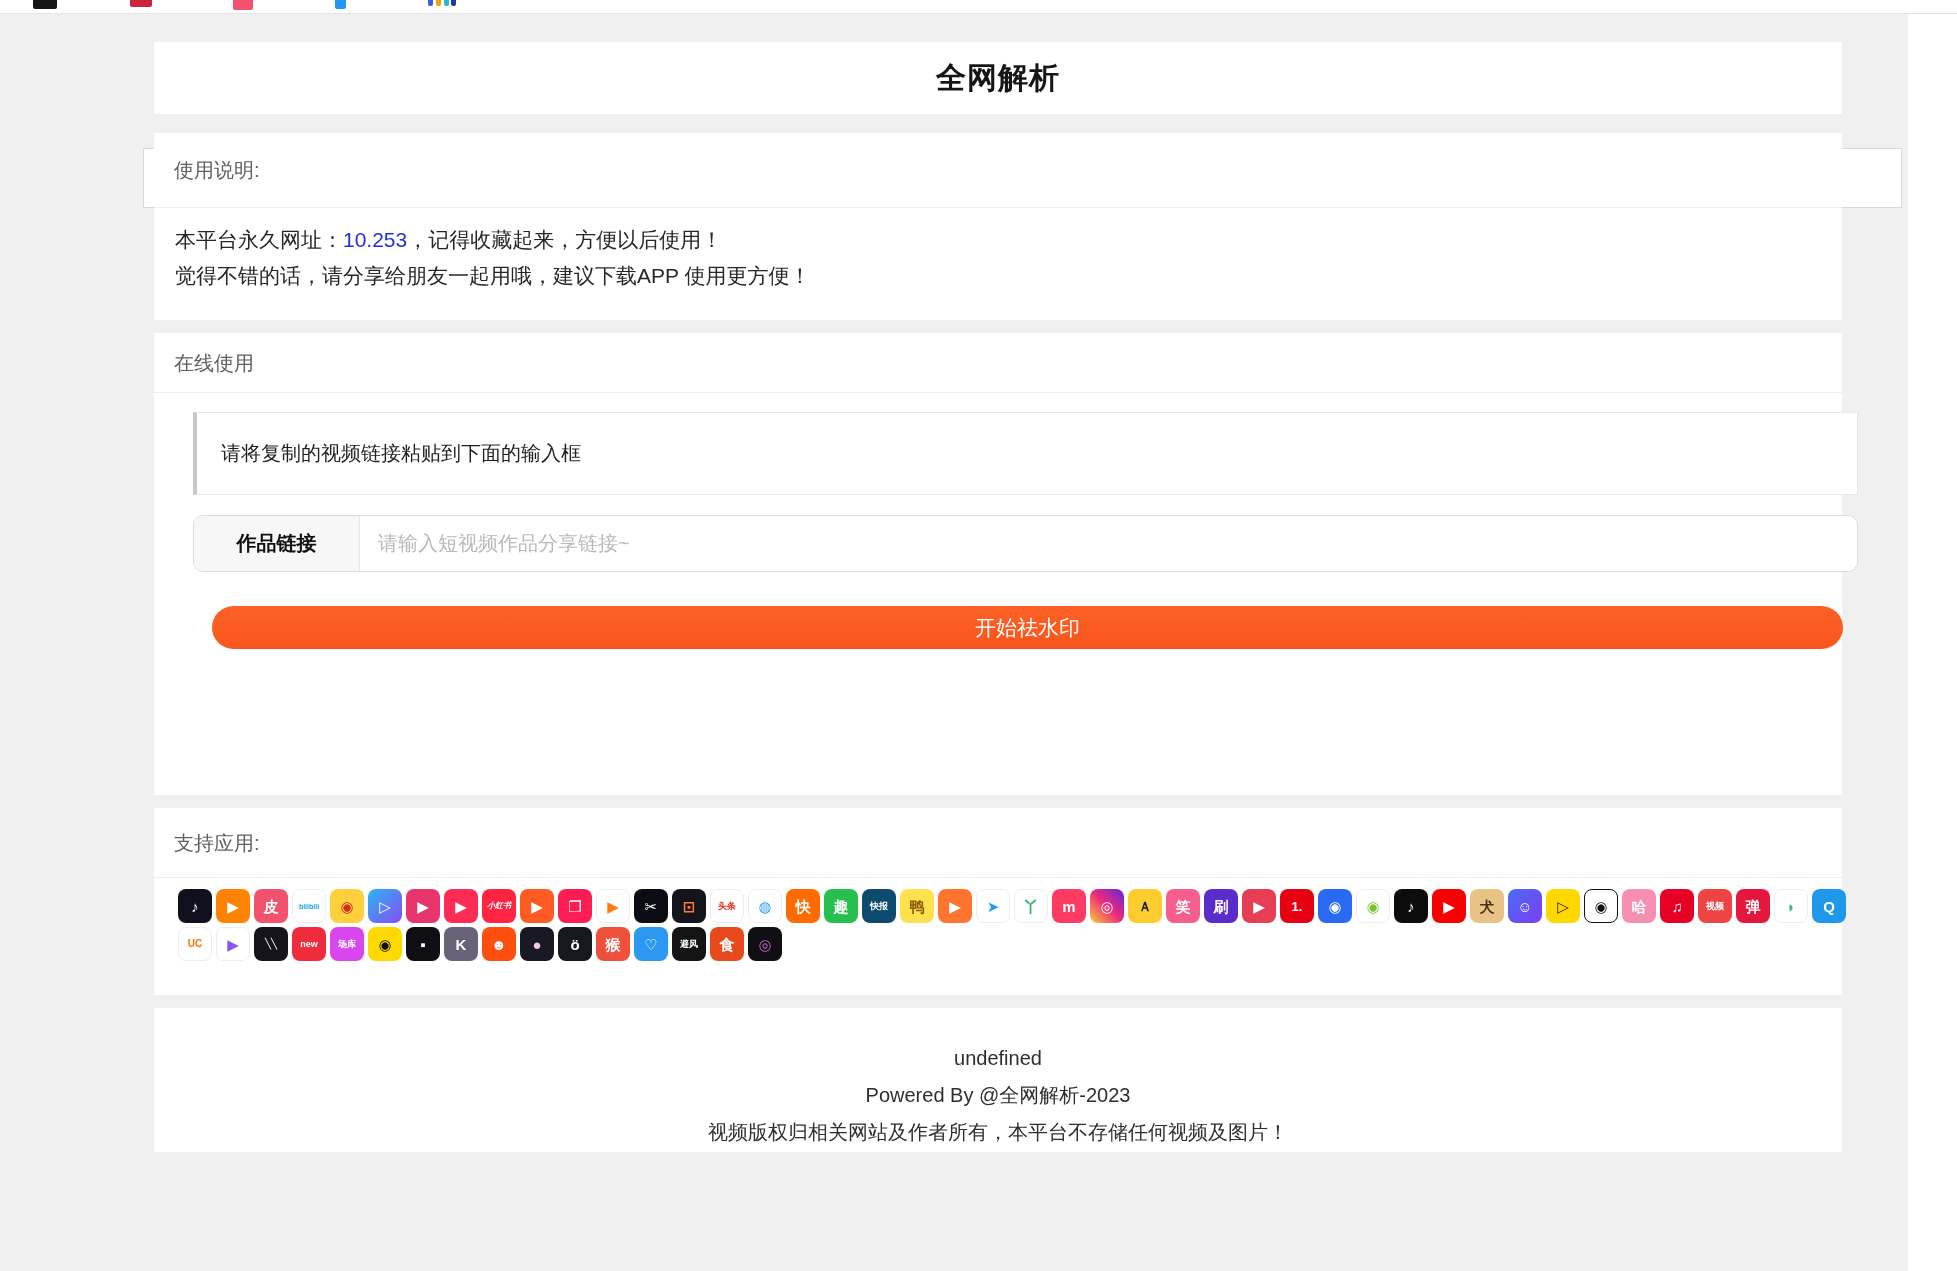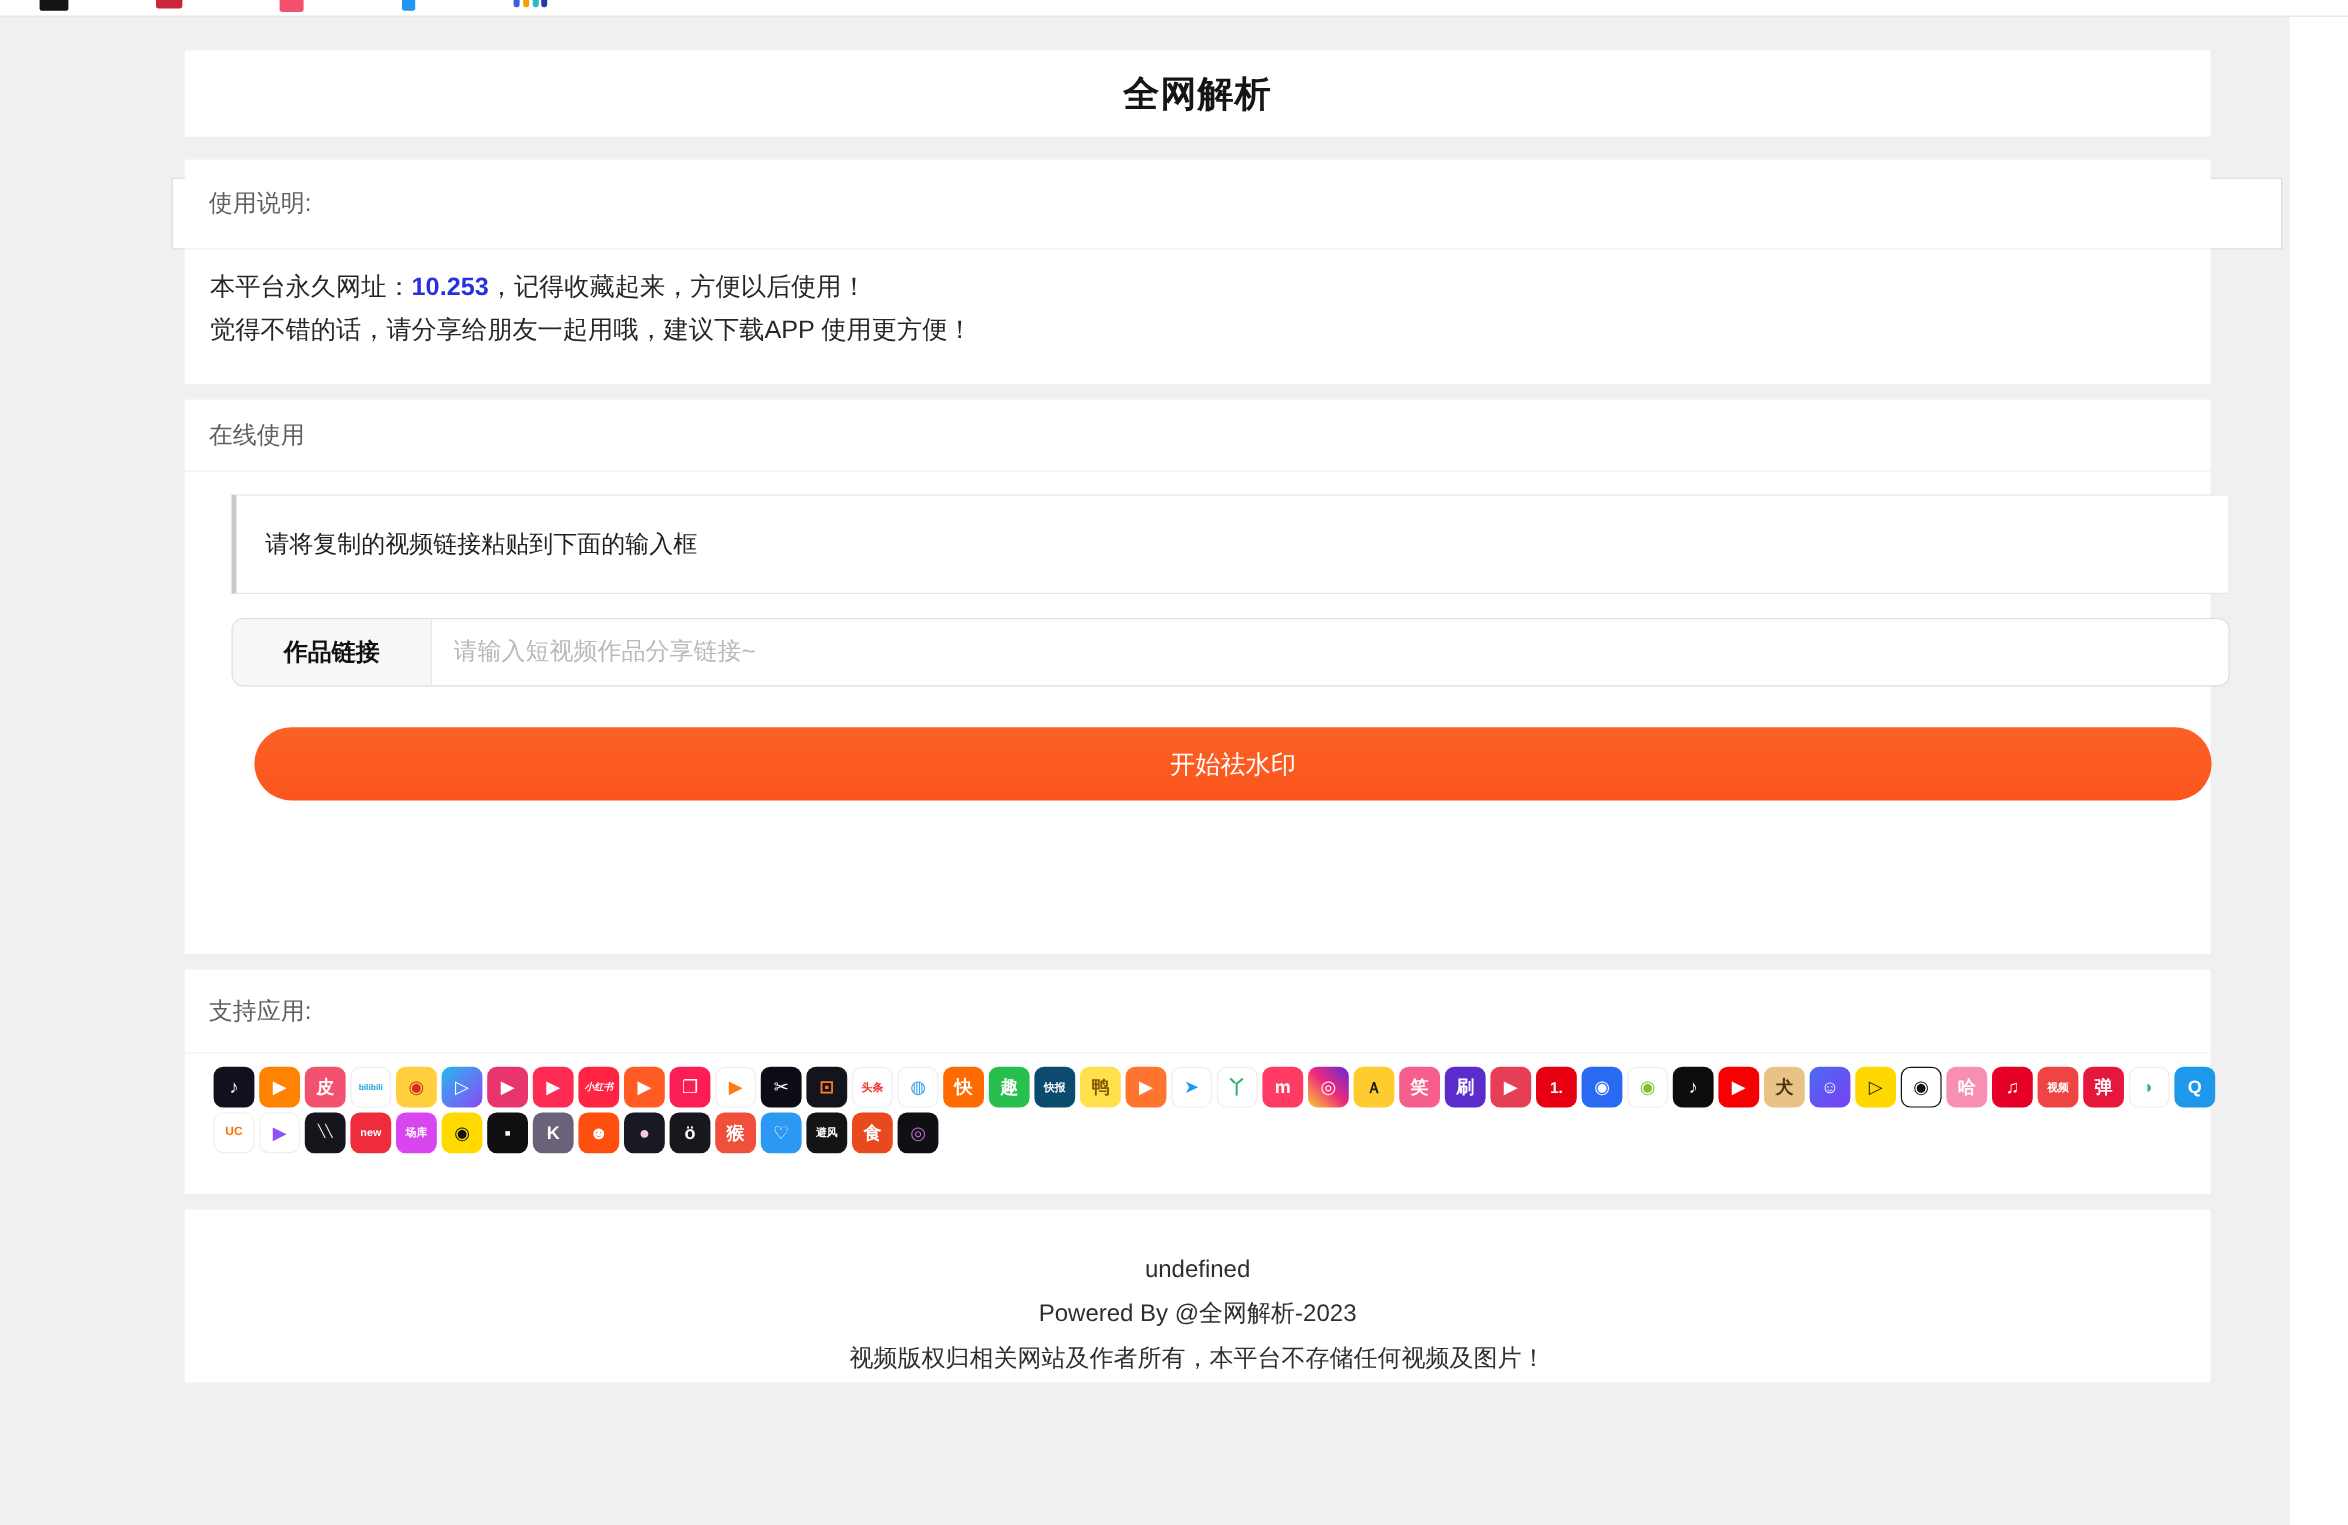--- a/index.html
+++ b/index.html
@@ -24,36 +24,36 @@
   .behind-box{position:absolute;left:143px;top:148px;width:1759px;height:60px;background:#fff;border:1px solid #d8d8d8;z-index:0;}
 
   .card{position:absolute;left:154px;width:1688px;background:#fff;z-index:1;}
   .card-title{top:42px;height:72px;display:flex;align-items:center;justify-content:center;}
   .page-title{font-size:30px;font-weight:bold;color:#151515;letter-spacing:1px;}
 
   .card-instr{top:133px;height:187px;}
   .section-head{padding:0 20px;color:#5f5f5f;font-size:20px;border-bottom:1px solid #efefef;}
   .card-instr .section-head{height:75px;line-height:75px;}
   .instr-body{padding:14px 21px;font-size:21px;color:#262626;line-height:36px;}
-  .perma-link{color:var(--link-blue);font-weight:bold;cursor:pointer;}
+  .perma-link{color:var(--link-blue);font-weight:normal;cursor:pointer;}
 
   .card-online{top:333px;height:462px;}
   .card-online .section-head{height:60px;line-height:60px;}
   .tabs-bar{position:relative;display:flex;justify-content:center;gap:14px;height:75px;border-bottom:1px solid #ebeef5;}
   .tab{padding:0 28px;line-height:75px;font-size:20px;color:#2e2e2e;cursor:pointer;position:relative;}
   .tab.active{color:var(--accent);}
   .tab.active::after{content:"";position:absolute;left:0;right:0;bottom:-1px;height:3px;background:var(--accent);border-radius:2px;}
   .notice{margin:19px 0 0 39px;width:1665px;border:1px solid #e7e7e7;border-left:4px solid #c8c8c8;background:#fff;
           font-size:20px;color:#1f1f1f;padding:27px 24px;}
   .input-row{margin:20px 0 0 39px;width:1665px;height:57px;border:1px solid #dcdcdc;border-radius:10px;display:flex;overflow:hidden;background:#fff;}
   .input-label{width:166px;background:#f7f7f7;border-right:1px solid #e8e8e8;display:flex;align-items:center;justify-content:center;
                font-weight:bold;font-size:20px;color:#111;}
   .link-input{flex:1;border:none;outline:none;font-size:20px;padding:0 18px;color:#333;background:#fff;}
   .link-input::placeholder{color:#b9b9b9;}
-  .go-btn{display:block;margin:34px 0 0 58px;width:1631px;height:61px;border:none;border-radius:31px;
+  .go-btn{display:block;margin:34px 0 0 58px;width:1631px;height:43px;border:none;border-radius:31px;
           background:linear-gradient(180deg,#fc6126,var(--btn-orange));color:#fff;font-size:21px;cursor:pointer;
           font-family:"Liberation Sans","DejaVu Sans",sans-serif;}
 
   .card-apps{top:808px;height:187px;}
   .card-apps .section-head{height:70px;line-height:70px;}
   .icons-wrap{padding:11px 0 0 24px;}
   .icons-row{display:flex;gap:4px;margin-bottom:4px;}
   .app-icon{width:34px;height:34px;border-radius:8px;display:flex;align-items:center;justify-content:center;
             font-size:15px;font-weight:bold;flex:0 0 auto;overflow:hidden;line-height:1;}
 

